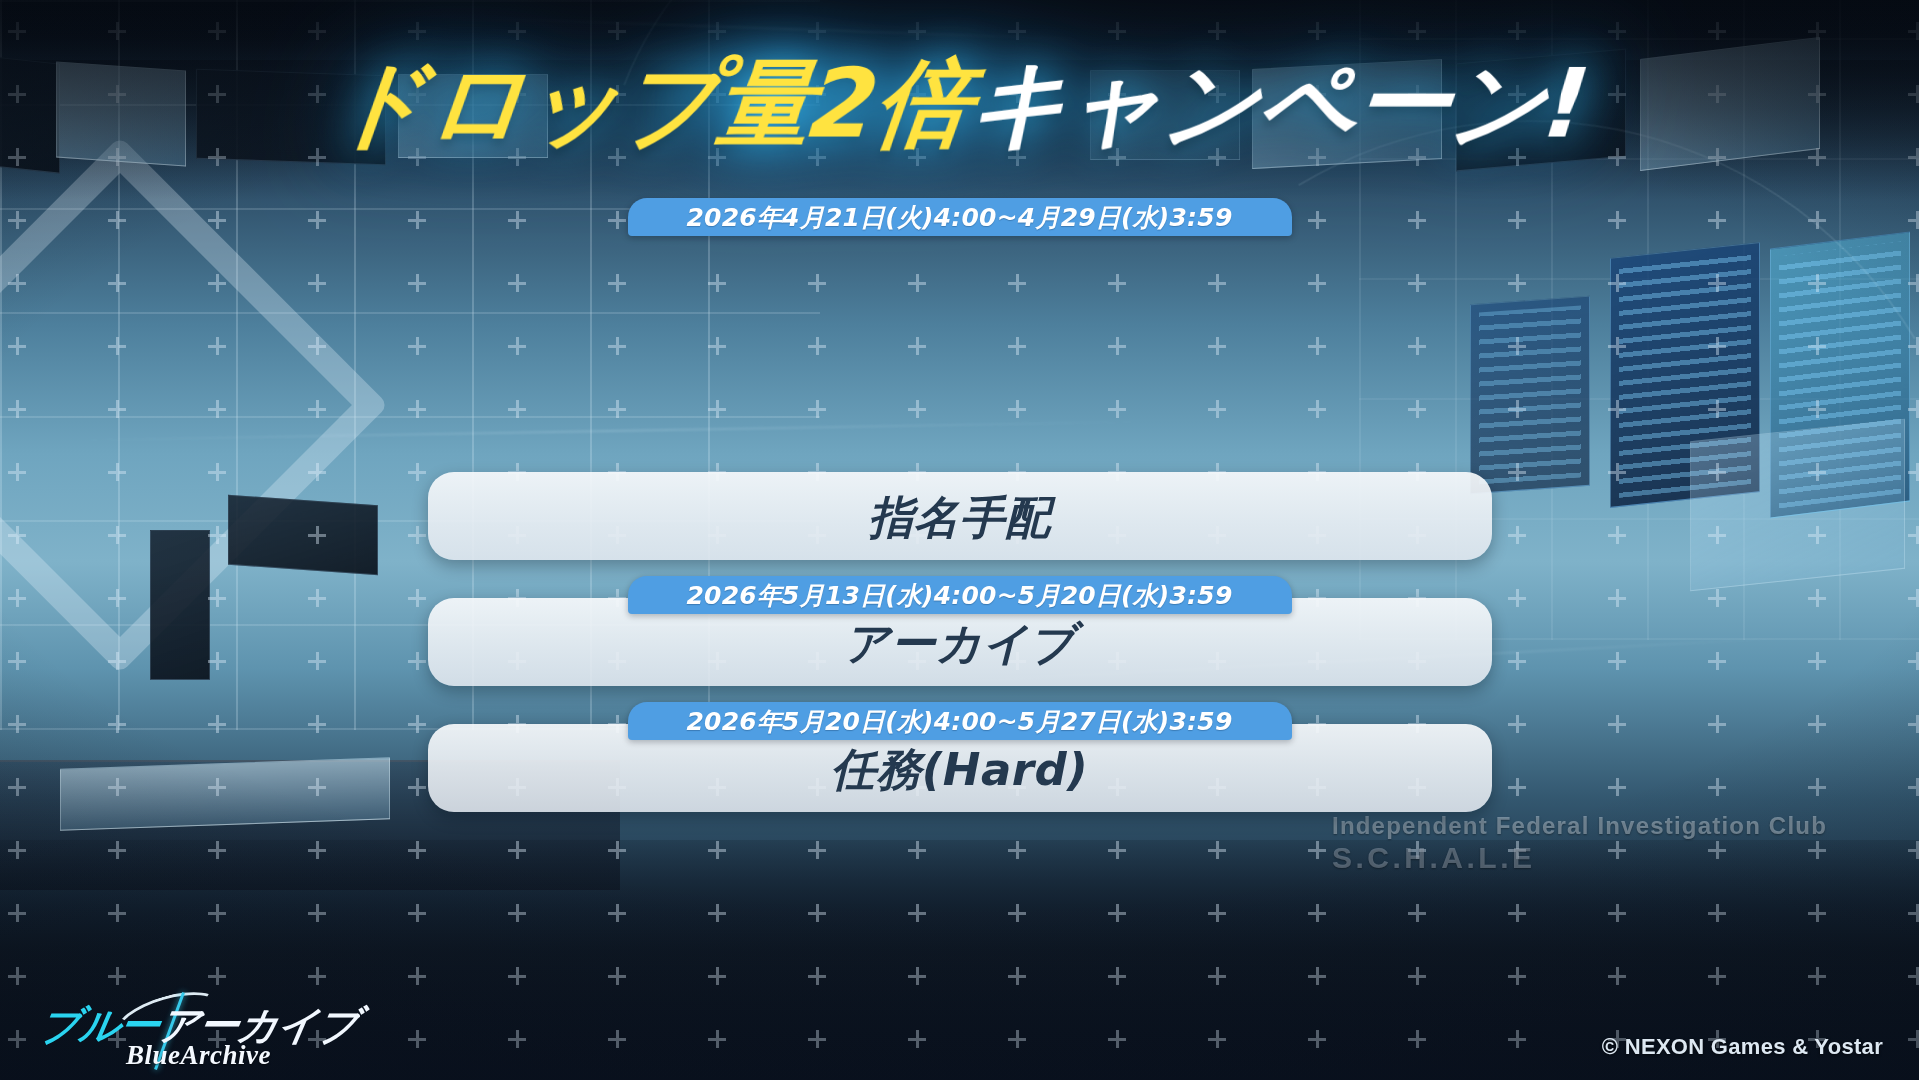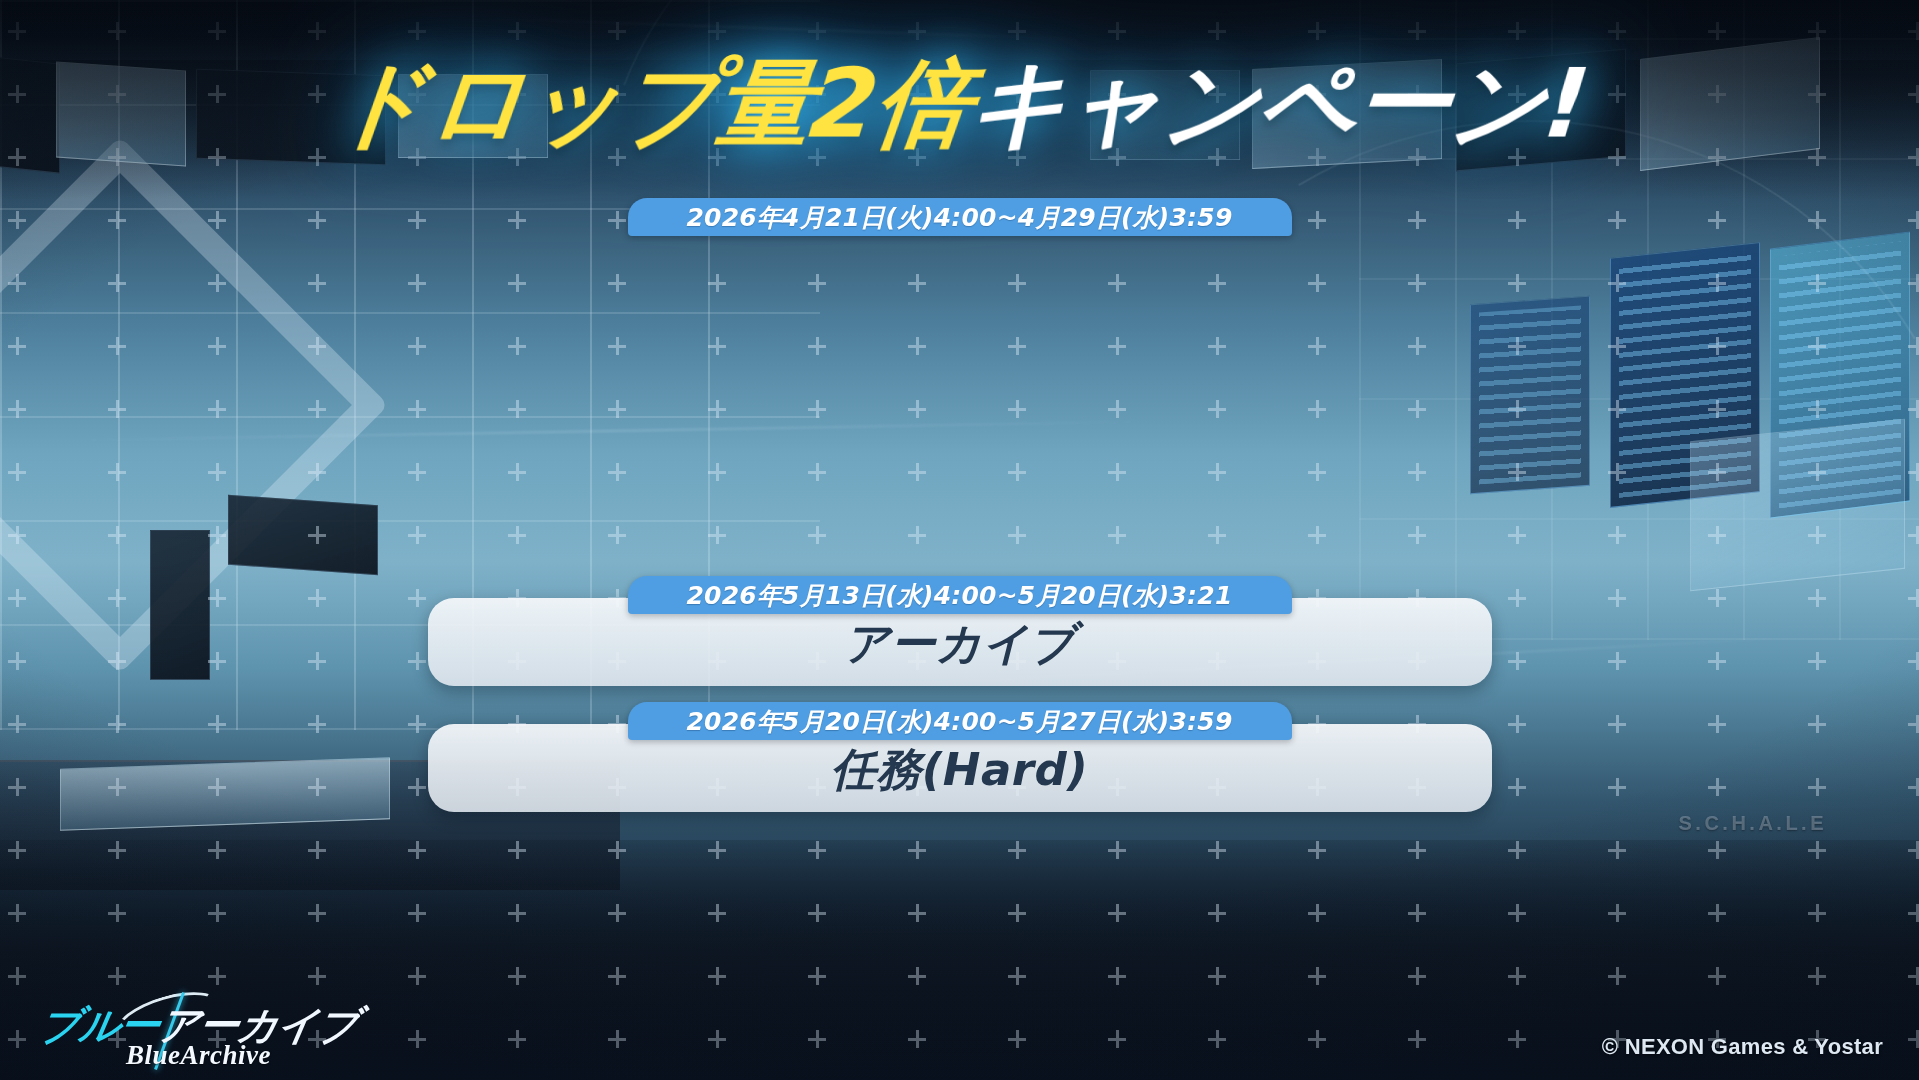--- a/index.html
+++ b/index.html
@@ -134,21 +134,21 @@
   
   .watermark{
     position:absolute; right:92px; top:812px;
     text-align:left; line-height:1.18;
     color:rgba(226,238,248,.40);
     font-weight:bold; letter-spacing:1.2px;
     text-shadow:0 1px 2px rgba(0,0,0,.35);
     pointer-events:none;
   }
   .watermark .l1{ font-size:24px; }
-  .watermark .l2{ font-size:20px; letter-spacing:3.5px; color:rgba(210,224,238,.32);margin-left:45px; }
+  .watermark .l2{ font-size:30px; letter-spacing:3.5px; color:rgba(210,224,238,.32); }
 
   
   .title-wrap{
     position:absolute; left:0; right:0; top:56px;
     text-align:center;
     white-space:nowrap;
   }
   .title{
     display:inline-block;
     font-family:"DejaVu Sans", sans-serif;
@@ -679,45 +679,49 @@
         <span style="left: 1708px;"></span>
         <span style="left: 1808px;"></span>
         <span style="left: 1908px;"></span>
       </div>
     </div>
 
   <div class="topshade"></div>
   <div class="vignette"></div>
 
   <div class="watermark">
+    <div class="l1">Independent Federal Investigation Club</div>
     <div class="l2">S.C.H.A.L.E</div>
   </div>
 
   <div class="title-wrap">
     <div class="title">
       <span class="yellow">ドロップ量2倍</span><span class="white">キャンペーン!</span>
     </div>
   </div>
 
   <div class="cards" id="cards">
       <div class="card tall">
         <div class="datebar">
           <div class="date">2026年4月21日(火)4:00~4月29日(水)3:59</div>
         </div>
       </div>
       <div class="card">
       </div>
       <div class="card">
+        <div class="body">
+          <div class="label">指名手配</div>
+        </div>
       </div>
       <div class="card">
         <div class="body">
           <div class="label">アーカイブ</div>
         </div>
         <div class="datebar">
-          <div class="date">2026年5月13日(水)4:00~5月20日(水)3:21</div>
+          <div class="date">2026年5月13日(水)4:00~5月20日(水)3:59</div>
         </div>
       </div>
       <div class="card">
         <div class="body">
           <div class="label">任務(Hard)</div>
         </div>
         <div class="datebar">
           <div class="date">2026年5月20日(水)4:00~5月27日(水)3:59</div>
         </div>
       </div>

